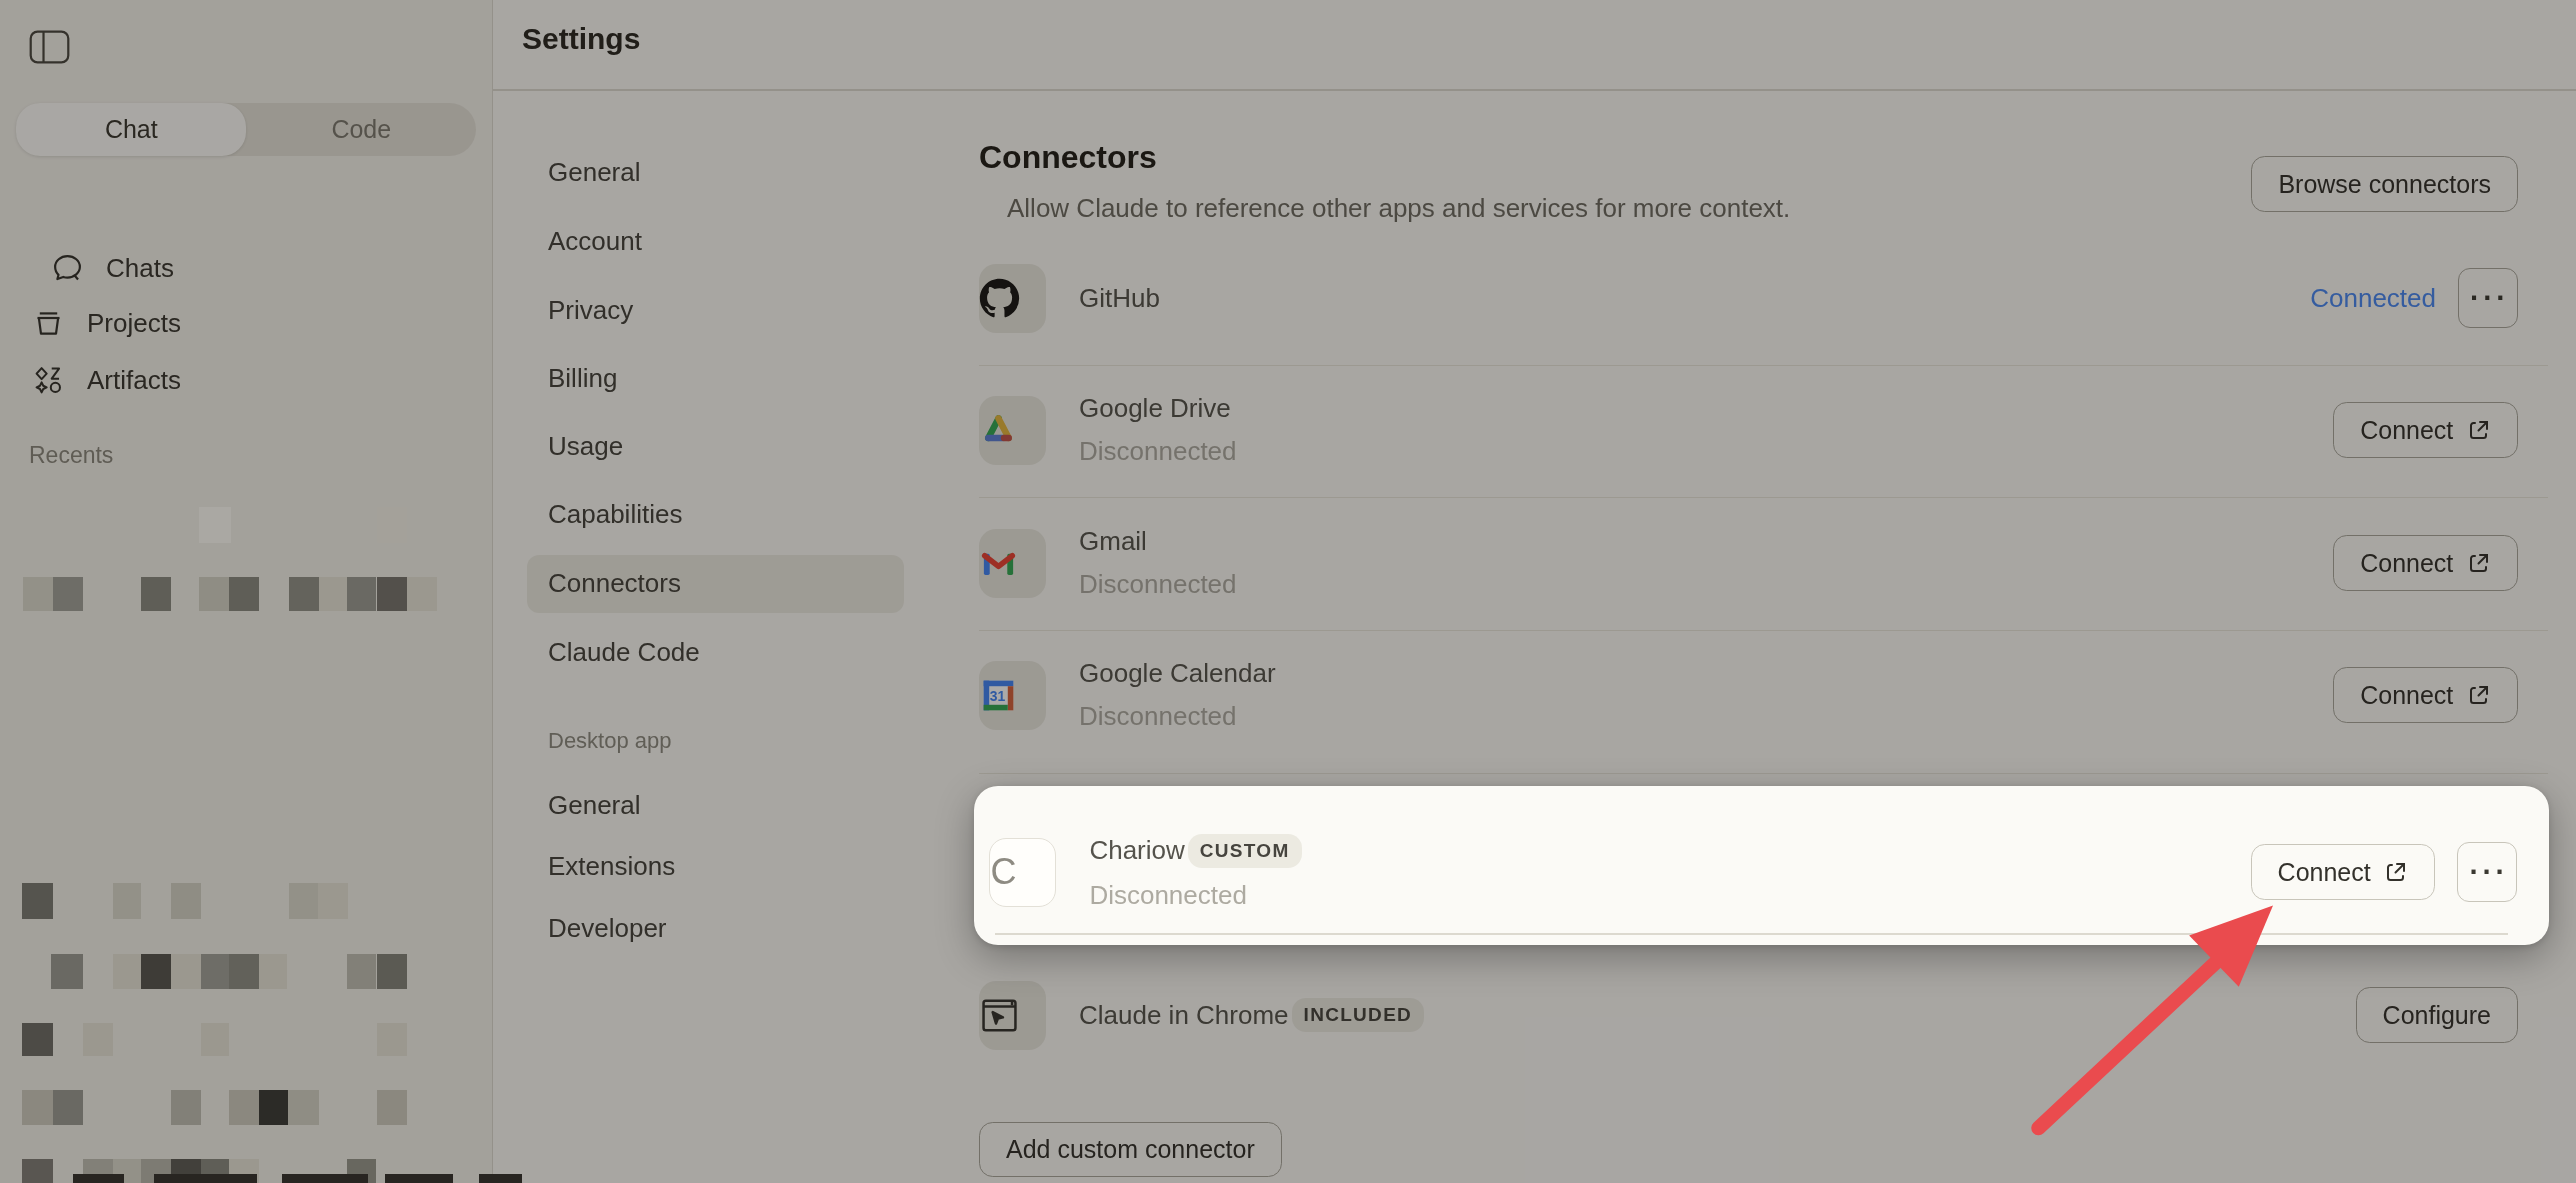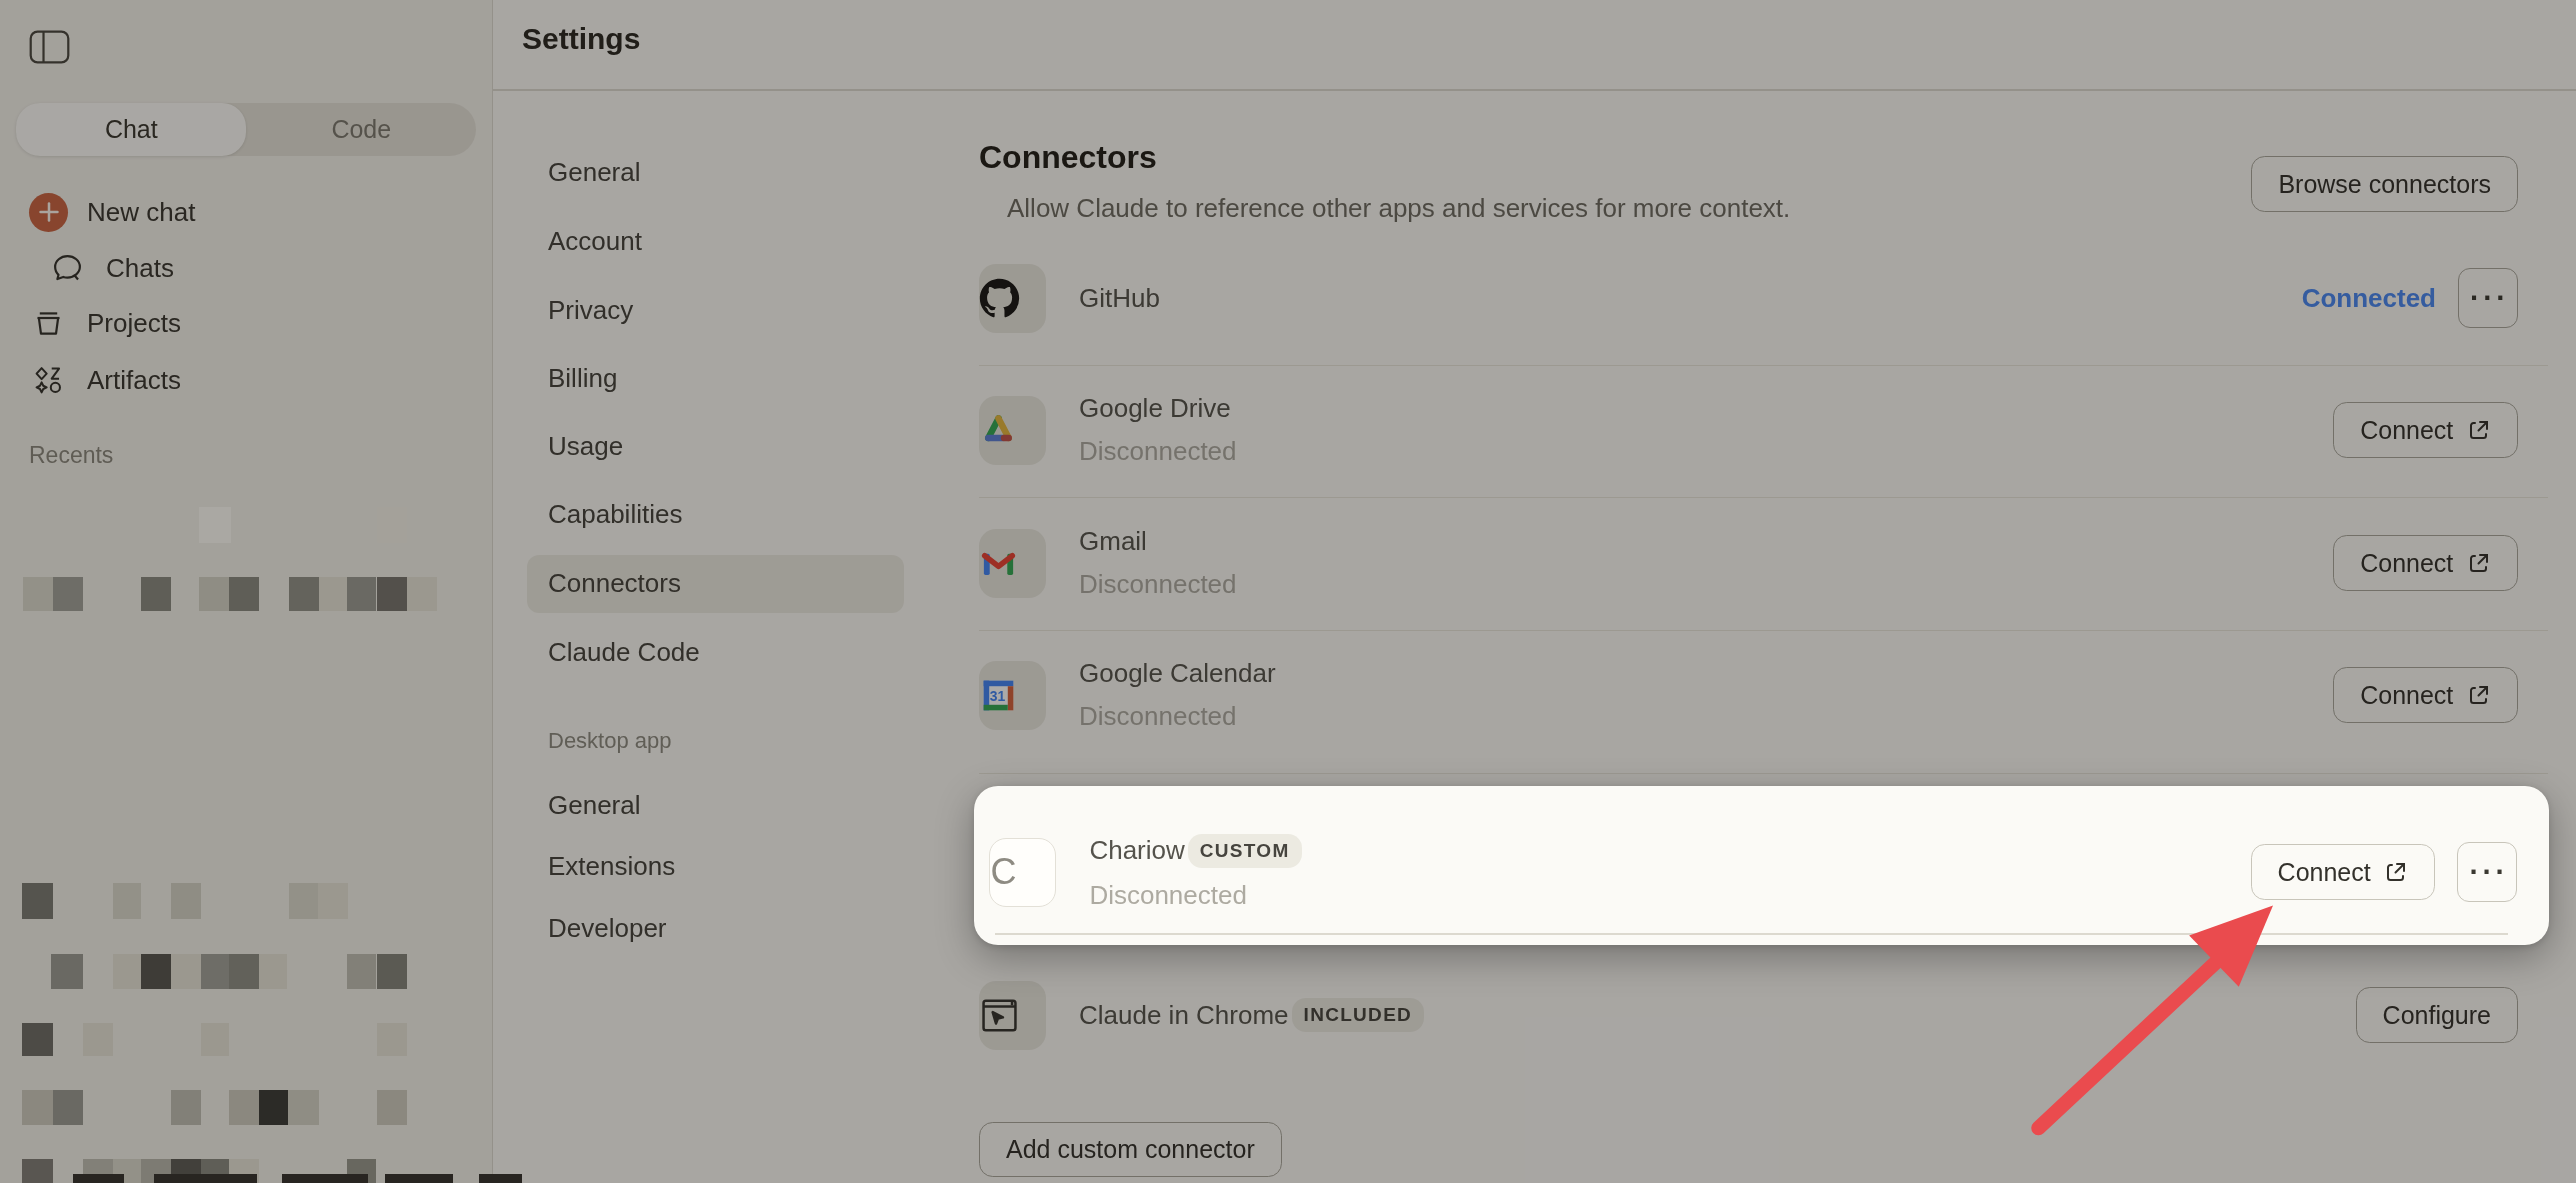--- a/index.html
+++ b/index.html
@@ -30,21 +30,21 @@
   .icon-btn{width:60px;height:60px;border:1.7px solid #a9a69b;border-radius:12px;display:flex;align-items:center;justify-content:center;
             font-size:29px;font-weight:700;letter-spacing:3.4px;color:#3a3831;box-sizing:border-box;cursor:pointer;padding-left:3.4px;}
   .row{position:absolute;left:979px;width:1539px;height:94px;display:flex;align-items:center;}
   .row-icon{width:67px;height:69px;border-radius:17px;background:#e9e7de;display:flex;align-items:center;flex:none;}
   .row-text{margin-left:33px;display:flex;flex-direction:column;gap:12px;}
   .row-title{font-size:26px;font-weight:500;color:#55534c;display:flex;align-items:center;white-space:nowrap;}
   .row-status{font-size:26px;color:#adaaa1;}
   .badge{display:inline-block;margin-left:3px;padding:6px 12px;border-radius:14px;background:#eceae1;color:#46443e;
          font-size:19px;font-weight:700;letter-spacing:1.3px;}
   .row-right{margin-left:auto;display:flex;align-items:center;gap:22px;}
-  .connected{font-size:26px;font-weight:700;}
+  .connected{font-size:26px;font-weight:400;}
   .list-div{position:absolute;left:979px;width:1569px;height:1.3px;background:#e8e5db;}
   .addbtn{position:absolute;left:979px;top:1122px;height:55px;}
   
   .dim{position:absolute;inset:0;background:rgba(14,12,9,0.35);z-index:50;}
   .card{position:absolute;left:974px;top:786px;width:1575px;height:159px;background:#fbfaf6;border-radius:24px;z-index:60;
         box-shadow:0 12px 38px rgba(0,0,0,.30),0 1.7px 6.8px rgba(0,0,0,.12);}
   .card .row{left:15.4px;top:39px;width:1528px;}
   .card .row-icon{background:#fffefb;border:1.7px solid #e3e0d7;box-sizing:border-box;}
   .card .c-letter{font-size:36px;color:#8e8b82;}
   .card .btn{border-color:#c8c5ba;}
@@ -64,29 +64,20 @@
         <rect x="2" y="3" width="44" height="36" rx="8"></rect>
           <line x1="17" y1="3" x2="17" y2="39"></line>
       </svg>
     </div>
 
     <div class="seg">
       <div class="seg-item active">Chat</div>
       <div class="seg-item">Code</div>
     </div>
 
-    <div class="sb-row" style="top:184px;">
-      <span class="newchat-circle">
-        <svg width="22" height="22" viewBox="0 0 26 26" stroke="#fdf6ef" stroke-width="3" stroke-linecap="round">
-          <line x1="13" y1="3" x2="13" y2="23"></line>
-            <line x1="3" y1="13" x2="23" y2="13"></line>
-        </svg>
-      </span>
-      <span class="lbl">New chat</span>
-    </div>
 
     <div class="sb-row" style="top:240px;padding-left:48px;">
       <span class="ic">
         <svg width="33" height="33" viewBox="0 0 36 36" fill="none" stroke="currentColor" stroke-width="2.4" stroke-linejoin="round">
           <path d="M18 4.5c7.5 0 13.5 5.2 13.5 11.7 0 6.4-6 11.7-13.5 11.7-1.6 0-3.2-.2-4.6-.7L7 29.5l1.2-4.6c-2.3-2.1-3.7-5-3.7-8.7C4.5 9.7 10.5 4.5 18 4.5z"></path>
           <path d="M26 26l3.5 4"></path>
         </svg>
       </span>
       <span class="lbl">Chats</span>
     </div>

